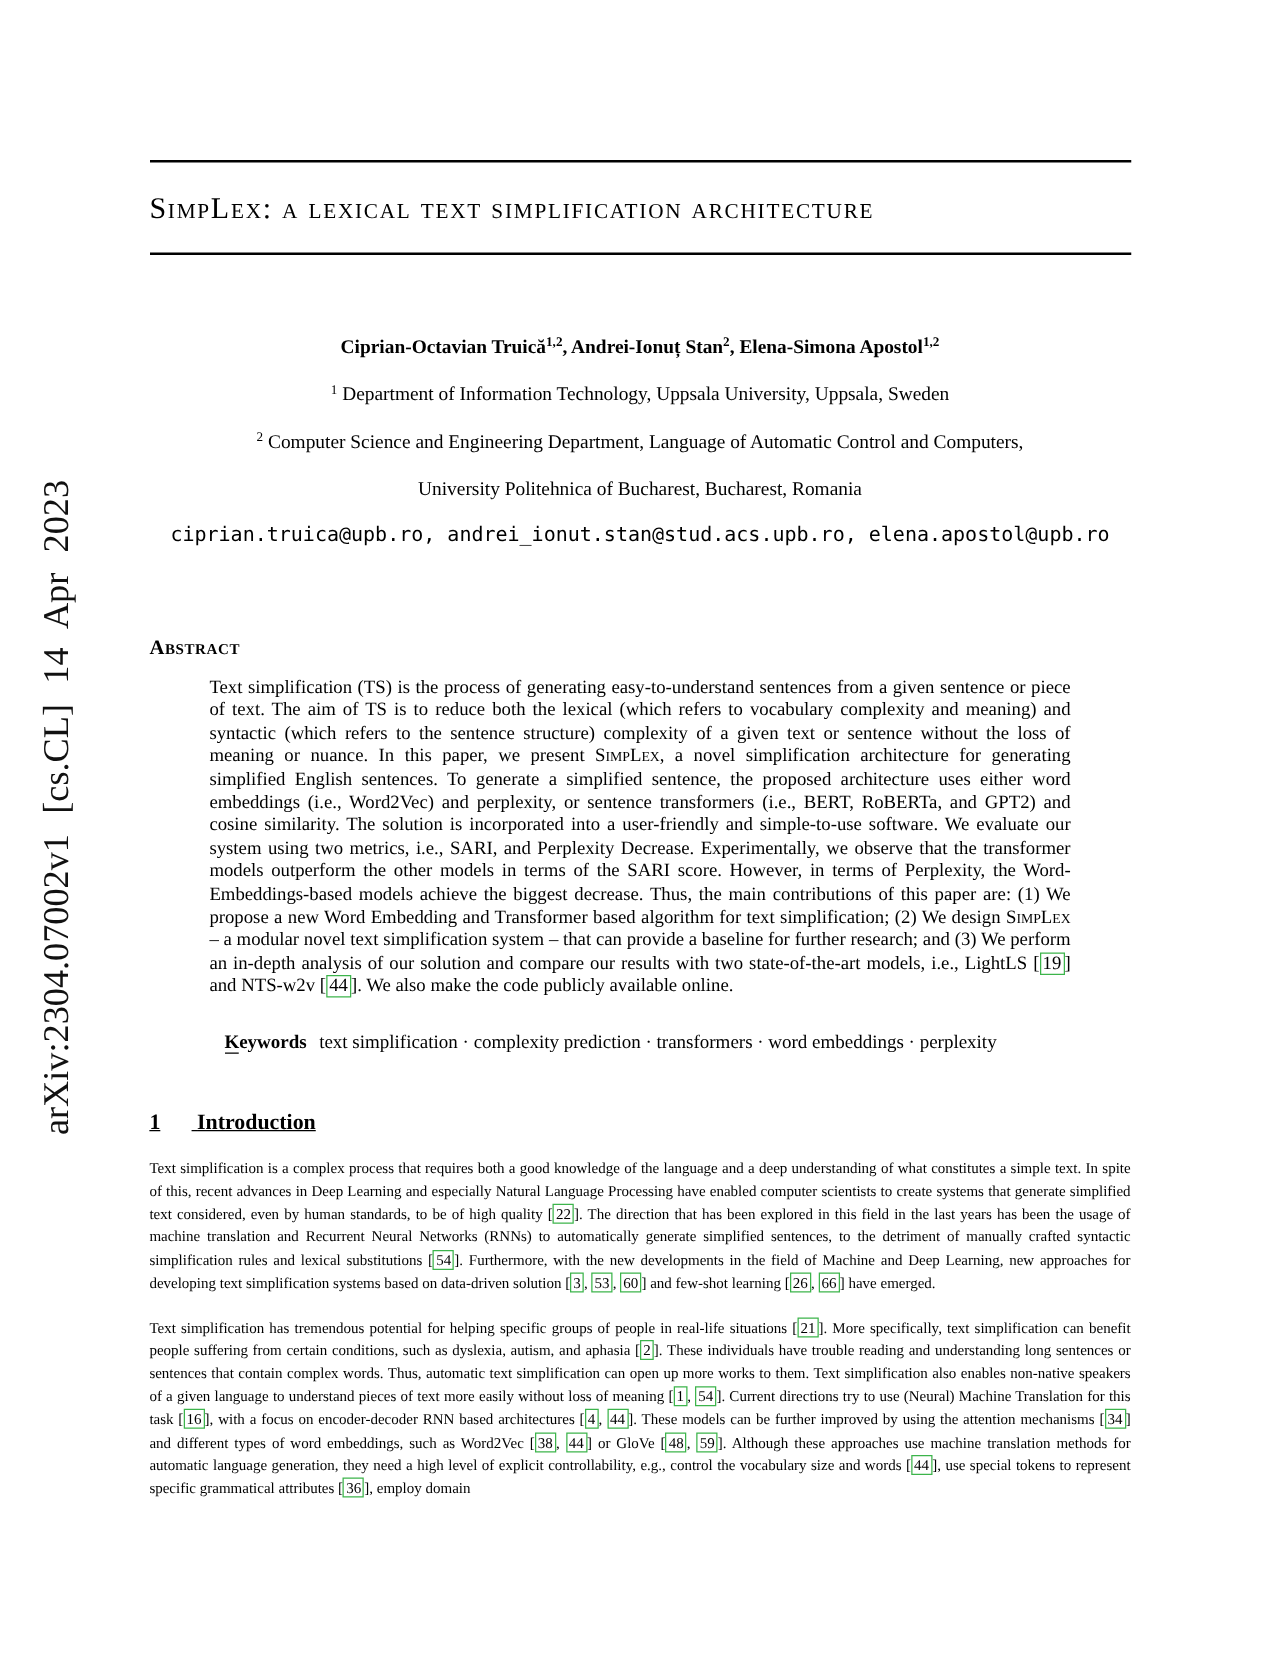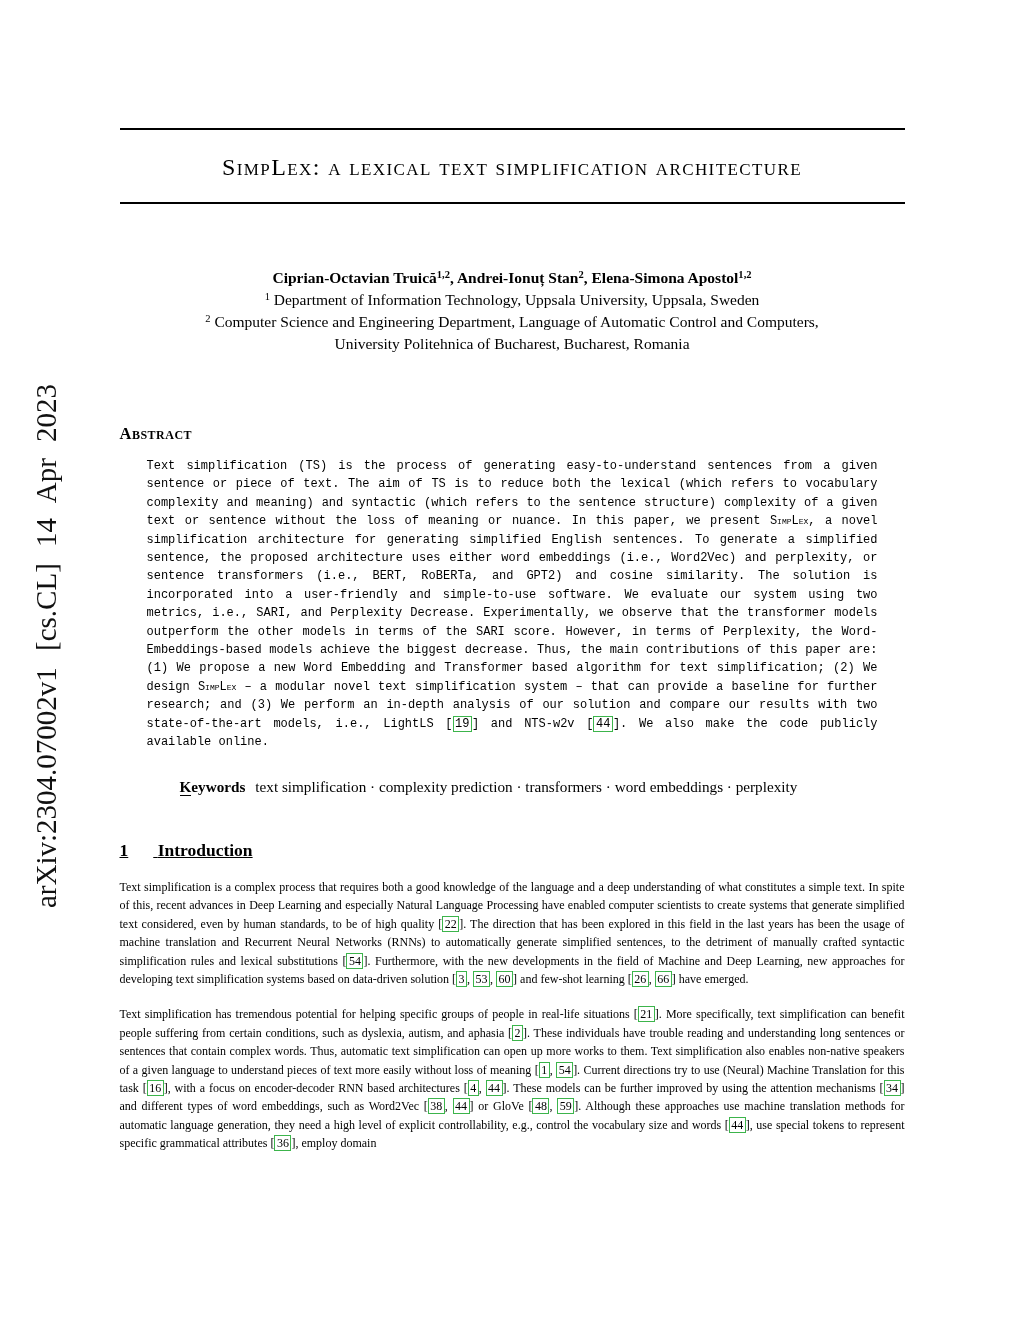--- a/index.html
+++ b/index.html
@@ -9,37 +9,37 @@
   }
   .arxiv-stamp{
     position:absolute;left:46px;top:646px;
     transform:translate(-50%,-50%) rotate(-90deg);
     white-space:nowrap;font-size:29px;color:#111;word-spacing:9px;
   }
   .content{width:785px;margin:0 auto;padding-top:128px;}
   .rule{border:0;border-top:2.5px solid #000;margin:0;}
   .rule-bottom{border-top-width:2px;}
   .title{
-    font-size:24px;font-weight:400;text-align:center;
+    font-size:24px;font-weight:400;text-align:left;
     font-variant:small-caps;letter-spacing:1.4px;
     margin:20px 0 18px;line-height:34px;
   }
   .authors{text-align:center;margin-top:64px;font-size:15.5px;line-height:20px;}
-  .authors p{margin:0;}
+  .authors p{margin:16px;}
   .emails{
     font-family:"DejaVu Sans Mono","Liberation Mono",monospace;
     font-size:16px;margin-top:2px;white-space:nowrap;
   }
   .abstract-head{
     font-size:16.5px;font-weight:bold;
     font-variant:small-caps;letter-spacing:0.5px;margin:70px 0 0;
   }
   .abstract-body{
-    margin:13px 27px 0;text-align:justify;
-    font-size:12px;line-height:18.4px;font-family:Liberation Mono, monospace;
+    margin:13px 48px 0;text-align:justify;
+    font-size:15px;line-height:18.4px;
   }
   .keywords{margin:26px 60px 0;font-size:15.2px;line-height:18.4px;}
   .section-head{font-size:17.5px;font-weight:bold;margin:44px 0 0;text-decoration:underline;}
   .sec-num{margin-right:25px;}
   .body-par{margin:17px 0 0;text-align:justify;font-size:12px;line-height:18.4px;}
   
   .seg-t{}
   .seg-sc{font-variant:small-caps;}
   .seg-b{font-weight:bold;}
   .seg-bu{font-weight:bold;border-bottom:1.2px solid #000;}
@@ -59,20 +59,21 @@
 
     <hr class="rule rule-top">
     <h1 class="title">SimpLex: a lexical text simplification architecture</h1>
     <hr class="rule rule-bottom">
 
     <div class="authors">
       <p class="author-line"><span class="seg-b">Ciprian-Octavian Truică</span><span class="seg-bsup">1,2</span><span class="seg-b">, Andrei-Ionuț Stan</span><span class="seg-bsup">2</span><span class="seg-b">, Elena-Simona Apostol</span><span class="seg-bsup">1,2</span></p>
       <p class="affil"><span class="seg-sup">1</span><span class="seg-t"> Department of Information Technology, Uppsala University, Uppsala, Sweden</span></p>
       <p class="affil"><span class="seg-sup">2</span><span class="seg-t"> Computer Science and Engineering Department, Language of Automatic Control and Computers,</span></p>
       <p class="affil">University Politehnica of Bucharest, Bucharest, Romania</p>
+      <p class="emails">ciprian.truica@upb.ro, andrei_ionut.stan@stud.acs.upb.ro, elena.apostol@upb.ro</p>
     </div>
 
     <h2 class="abstract-head">Abstract</h2>
     <p class="abstract-body"><span class="seg-t">Text simplification (TS) is the process of generating easy-to-understand sentences from a given sentence or piece of text. The aim of TS is to reduce both the lexical (which refers to vocabulary complexity and meaning) and syntactic (which refers to the sentence structure) complexity of a given text or sentence without the loss of meaning or nuance. In this paper, we present </span><span class="seg-sc">SimpLex</span><span class="seg-t">, a novel simplification architecture for generating simplified English sentences. To generate a simplified sentence, the proposed architecture uses either word embeddings (i.e., Word2Vec) and perplexity, or sentence transformers (i.e., BERT, RoBERTa, and GPT2) and cosine similarity. The solution is incorporated into a user-friendly and simple-to-use software. We evaluate our system using two metrics, i.e., SARI, and Perplexity Decrease. Experimentally, we observe that the transformer models outperform the other models in terms of the SARI score. However, in terms of Perplexity, the Word-Embeddings-based models achieve the biggest decrease. Thus, the main contributions of this paper are: (1) We propose a new Word Embedding and Transformer based algorithm for text simplification; (2) We design </span><span class="seg-sc">SimpLex</span><span class="seg-t"> – a modular novel text simplification system – that can provide a baseline for further research; and (3) We perform an in-depth analysis of our solution and compare our results with two state-of-the-art models, i.e., LightLS [</span><span class="seg-cite">19</span><span class="seg-t">] and NTS-w2v [</span><span class="seg-cite">44</span><span class="seg-t">]. We also make the code publicly available online.</span></p>
 
     <p class="keywords"><span class="seg-bu">K</span><span class="seg-b">eywords</span><span class="seg-gap"></span><span class="seg-t">text simplification · complexity prediction · transformers · word embeddings · perplexity</span></p>
 
     <h2 class="section-head">
       <span class="sec-num">1</span>
       <span>Introduction</span>

